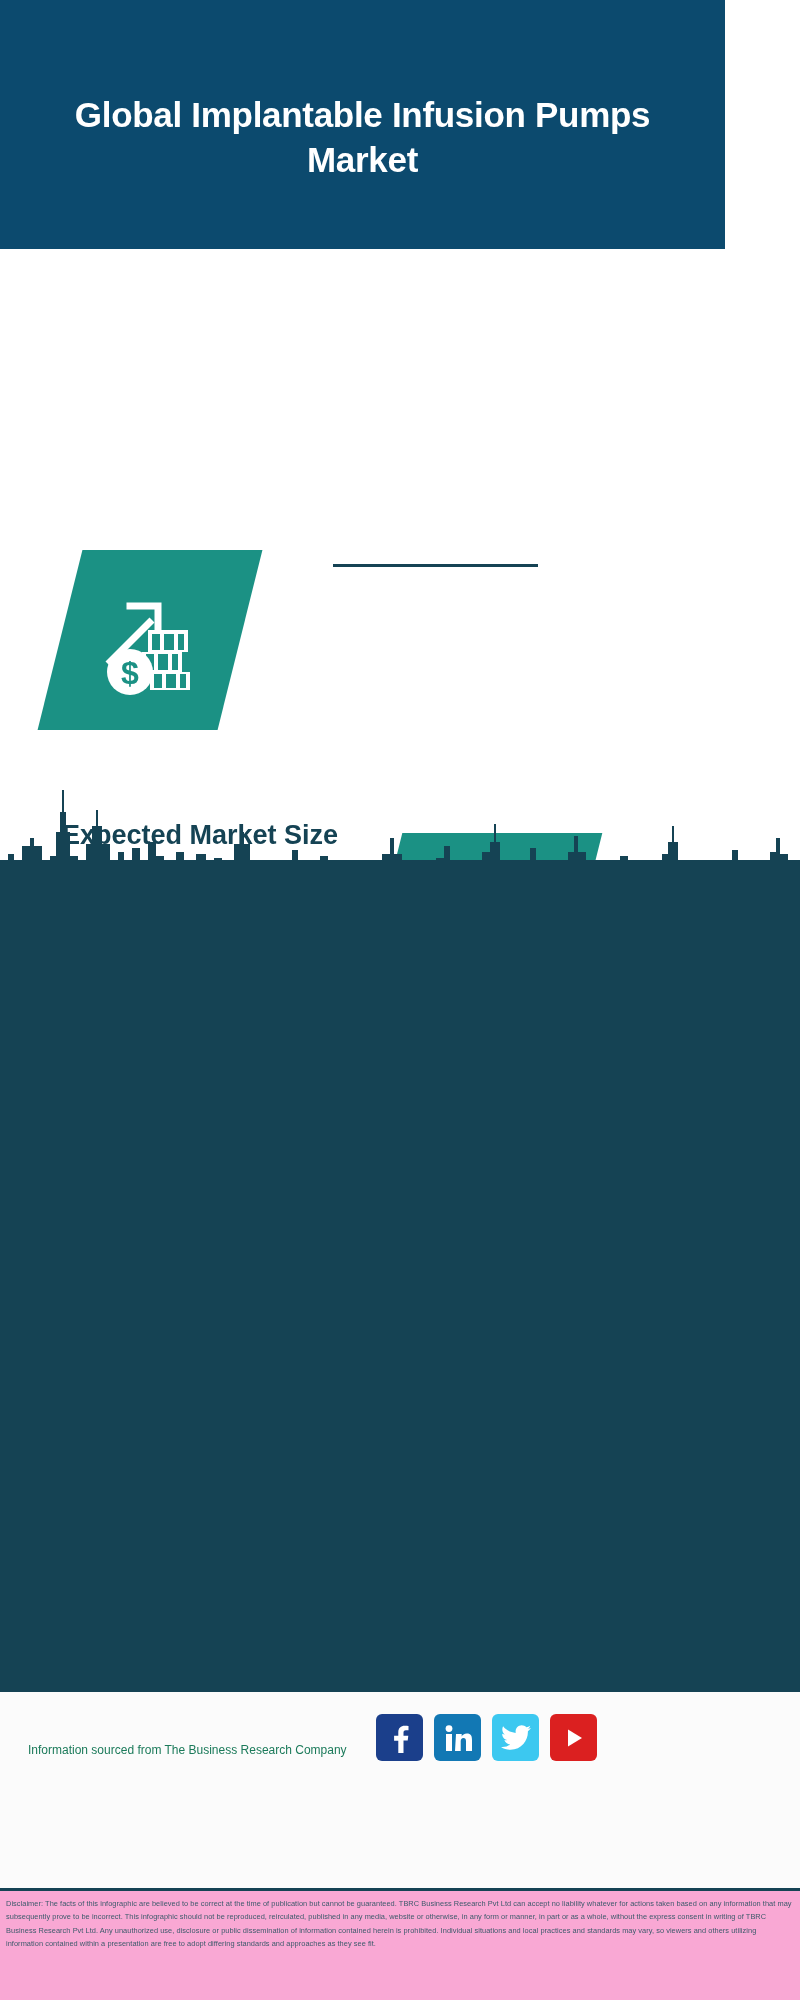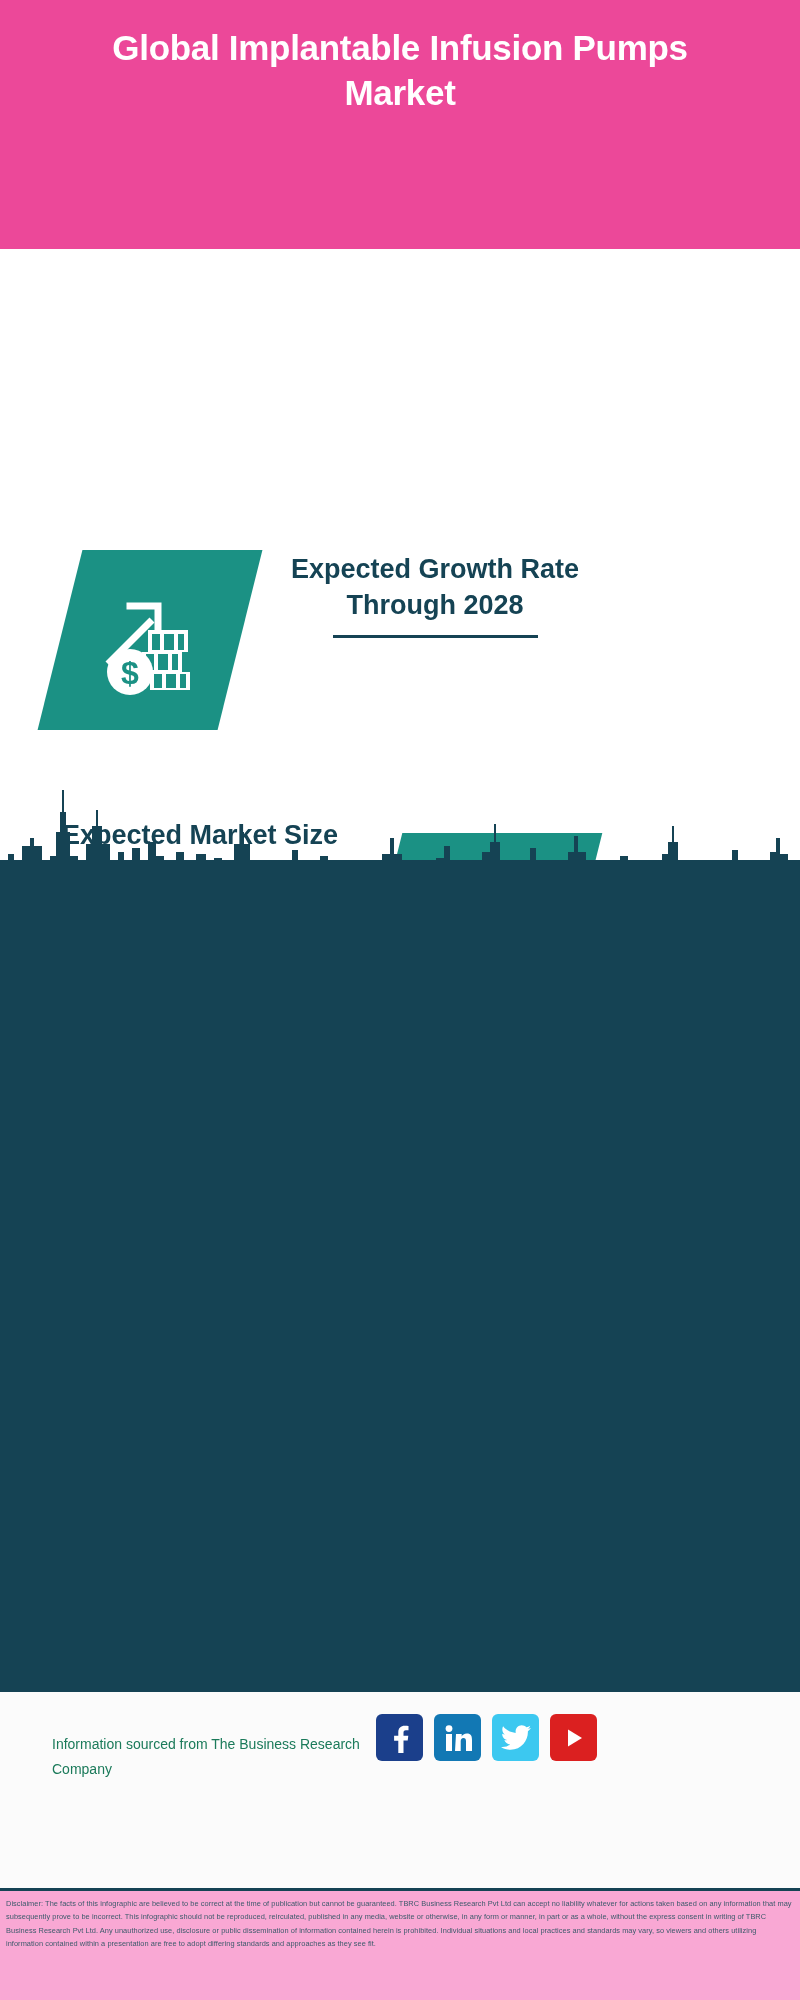--- a/index.html
+++ b/index.html
@@ -6,23 +6,23 @@
   html,body { width:800px; height:2000px; }
   body {
     font-family:"Liberation Sans", sans-serif;
     background:#ffffff;
     width:800px; height:2000px;
     position:relative; overflow:hidden;
   }
 
   
   .header{
-    position:absolute; left:0; top:0; width:800px; height:249px;
-    background:#ec4899;
-    display:flex; justify-content:center;
+    position:absolute; left:0; top:0; width:725px; height:249px;
+    background:#0c4a6e;
+    display:flex; align-items:center; justify-content:center;
   }
   .header-title{
     color:#ffffff; font-size:35px; font-weight:bold; line-height:1.28;
     text-align:center; letter-spacing:-0.3px; width:640px;
     padding-top:26px;
   }
 
   
   .white-mid{
     position:absolute; left:0; top:249px; width:800px; height:651px;
@@ -85,22 +85,22 @@
   .sub-text{
     color:#ffffff; font-size:25px; font-weight:normal; line-height:1.36;
   }
 
   
   .footer{
     position:absolute; left:0; top:1690px; width:800px; height:198px;
     background:#fbfbfb; border-top:2px solid #154354;
   }
   .source-text{
-    position:absolute; left:28px; top:40px; width:345px;
-    color:#1b7a5a; font-size:14px; line-height:1.75;margin-left:24px;
+    position:absolute; left:28px; top:48px; width:345px;
+    color:#1b7a5a; font-size:12px; line-height:1.75;
   }
   .social{
     position:absolute; left:376px; top:22px;
     display:flex; gap:11px; align-items:center;
   }
   .social-icon{
     width:47px; height:47px; border-radius:6px;
     display:flex; align-items:center; justify-content:center;
   }
   .fb{ background:#1b3f8b; }
@@ -146,21 +146,20 @@
       <rect x="64" y="94" width="32" height="14" fill="#1b9184"></rect>
       <rect x="72" y="92" width="4" height="18" fill="#fff"></rect>
       <rect x="86" y="92" width="4" height="18" fill="#fff"></rect>
 
       <circle cx="40" cy="92" r="23" fill="#fff"></circle>
       <text x="40" y="104" font-family="Liberation Sans, sans-serif" font-size="32" font-weight="bold" fill="#1b9184" text-anchor="middle">$</text>
     </svg>
   </div>
 
   <div class="stat-block growth-block">
-    <div class="stat-label">Expected Growth Rate Through 2028</div>
     <div class="stat-rule"></div>
   </div>
 
   <div class="stat-block size-block">
     <div class="stat-label">Expected Market Size By 2028</div>
     <div class="stat-rule"></div>
     <div class="stat-value">$28.91 Bn</div>
   </div>
 
   <div class="para badge-size">

